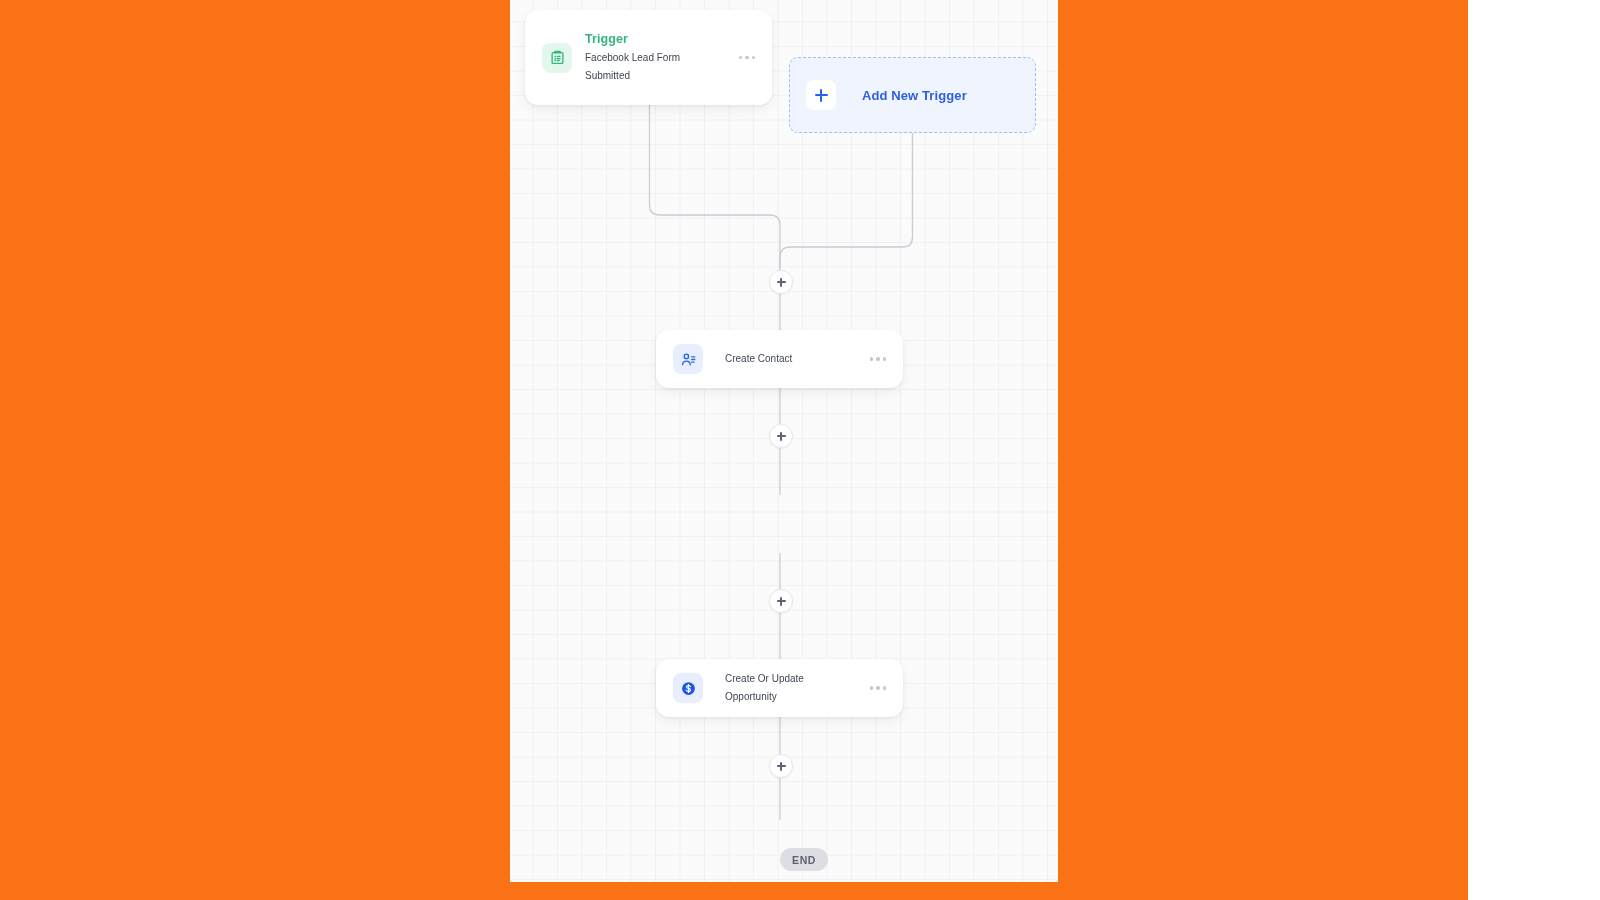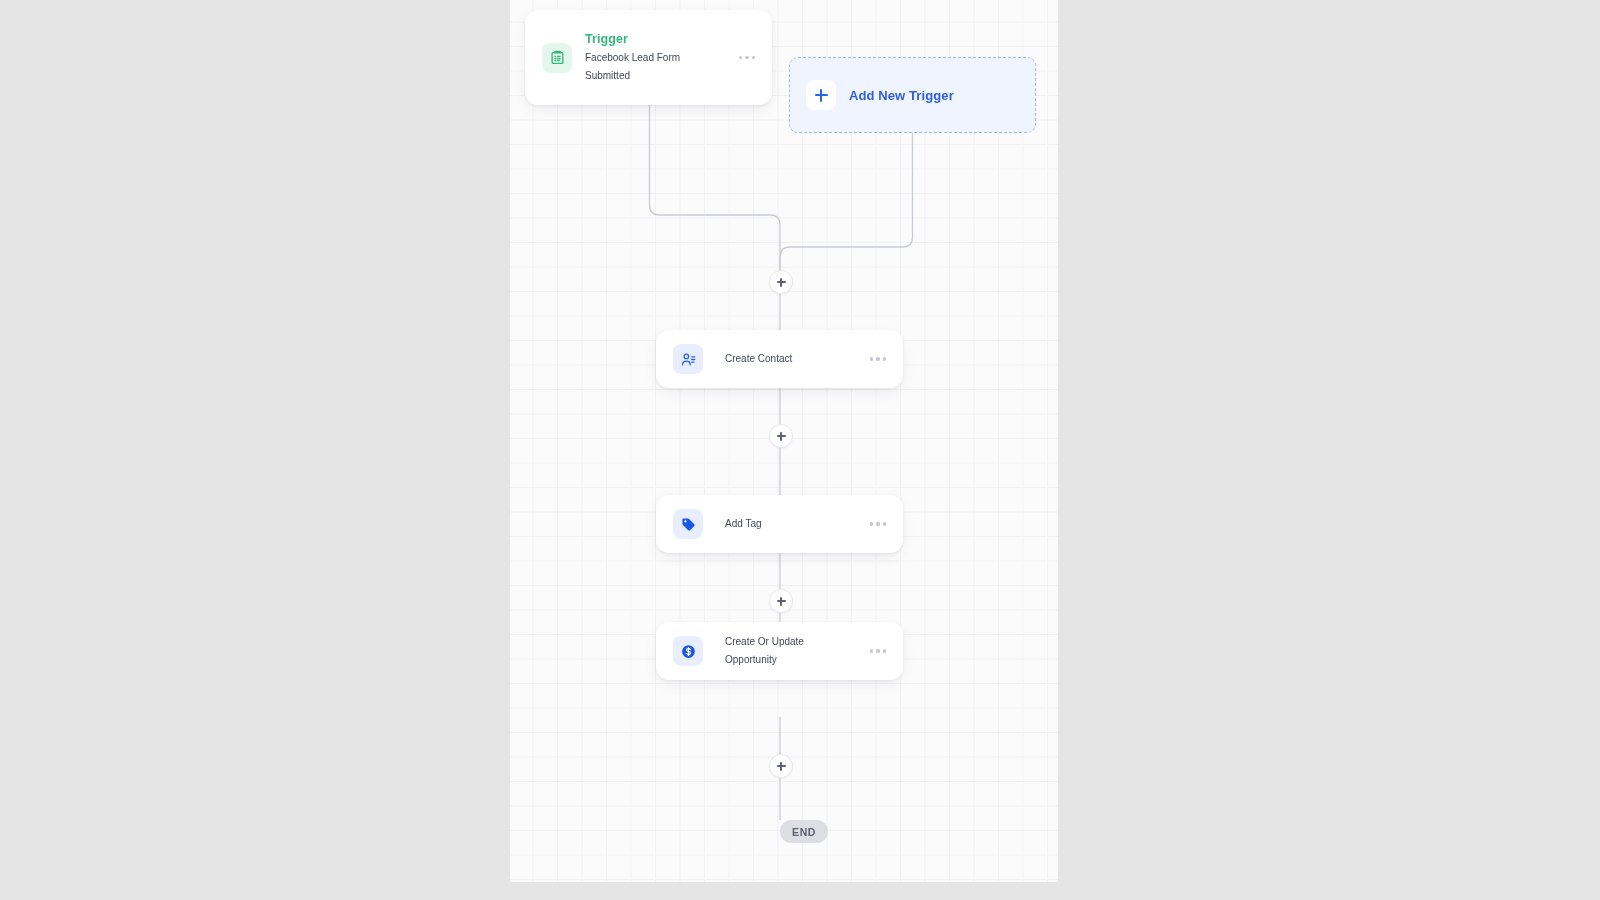--- a/index.html
+++ b/index.html
@@ -7,23 +7,23 @@
     padding: 0;
     background: #ffffff;
     width: 1600px;
     height: 900px;
     overflow: hidden;
     font-family: "Liberation Sans", sans-serif;
   }
 
   #app {
     position: relative;
-    width: 1600px;
+    width: 1468px;
     height: 900px;
-    background: #e5e5e5;
+    background: #f97316;
   }
 
   
   #canvas {
     position: absolute;
     left: 510px;
     top: 0px;
     width: 548px;
     height: 882px;
     background-color: #fbfbfc;
@@ -124,21 +124,21 @@
     top: 57px;
     width: 247px;
     height: 76px;
     box-sizing: border-box;
     background: #eff4fe;
     border: 1.6px dashed #9dbdf6;
     border-radius: 9px;
     display: flex;
     align-items: center;
     padding-left: 16px;
-    gap: 13px;
+    gap: 26px;
   }
   #add-new-trigger .plus-box {
     width: 30px;
     height: 30px;
     border-radius: 8px;
     background: #ffffff;
     display: flex;
     align-items: center;
     justify-content: center;
     flex: 0 0 auto;
@@ -201,21 +201,21 @@
     background: #5d6372;
     border-radius: 1px;
   }
   .plus-node .mini::before { left: 0; top: 3.7px; width: 9px; height: 1.6px; }
   .plus-node .mini::after  { top: 0; left: 3.7px; height: 9px; width: 1.6px; }
 
   
   #end-pill {
     position: absolute;
     left: 270px;
-    top: 820px;
+    top: 848px;
     width: 48px;
     height: 23px;
     border-radius: 12px;
     background: #dcdee3;
     display: flex;
     align-items: center;
     justify-content: center;
     font-size: 10.5px;
     font-weight: 600;
     letter-spacing: 0.55px;
@@ -294,42 +294,26 @@
         <i></i>
           <i></i>
           <i></i>
       </div>
     </div>
 
     <div class="plus-node" style="left:270px; top:435px;">
       <span class="mini"></span>
     </div>
 
-    <div class="node-card action-card" style="top:495px;">
-      <div class="node-icon icon-blue">
-        <svg width="17" height="17" viewBox="0 0 24 24">
-          <path fill="#1a56e8" d="M11.2 3.4H5.2A1.8 1.8 0 0 0 3.4 5.2v6a1.8 1.8 0 0 0 .53 1.27l7.6 7.6a1.8 1.8 0 0 0 2.54 0l6-6a1.8 1.8 0 0 0 0-2.54l-7.6-7.6a1.8 1.8 0 0 0-1.27-.53z"></path>
-          <circle cx="7.7" cy="7.7" r="1.55" fill="#ffffff"></circle>
-        </svg>
-      </div>
-      <div class="node-text">
-        <div class="node-title">Add Tag</div>
-      </div>
-      <div class="dots">
-        <i></i>
-          <i></i>
-          <i></i>
-      </div>
-    </div>
 
     <div class="plus-node" style="left:270px; top:600px;">
       <span class="mini"></span>
     </div>
 
-    <div class="node-card action-card" style="top:622px;">
+    <div class="node-card action-card" style="top:659px;">
       <div class="node-icon icon-blue">
         <svg width="17" height="17" viewBox="0 0 24 24">
           <circle cx="12" cy="12" r="9" fill="#1a56e8"></circle>
           <path d="M12 6.4v11.2" stroke="#ffffff" stroke-width="1.7" stroke-linecap="round"></path>
           <path d="M14.7 9.3c-.5-1-1.6-1.5-2.9-1.5-1.6 0-2.7.8-2.7 2s1 1.7 2.8 2.1c1.9.4 2.9 1 2.9 2.2s-1.2 2.1-3 2.1c-1.4 0-2.5-.6-3-1.6" stroke="#ffffff" stroke-width="1.7" fill="none" stroke-linecap="round" stroke-linejoin="round"></path>
         </svg>
       </div>
       <div class="node-text">
         <div class="node-title">Create Or Update</div>
         <div class="node-title">Opportunity</div>

